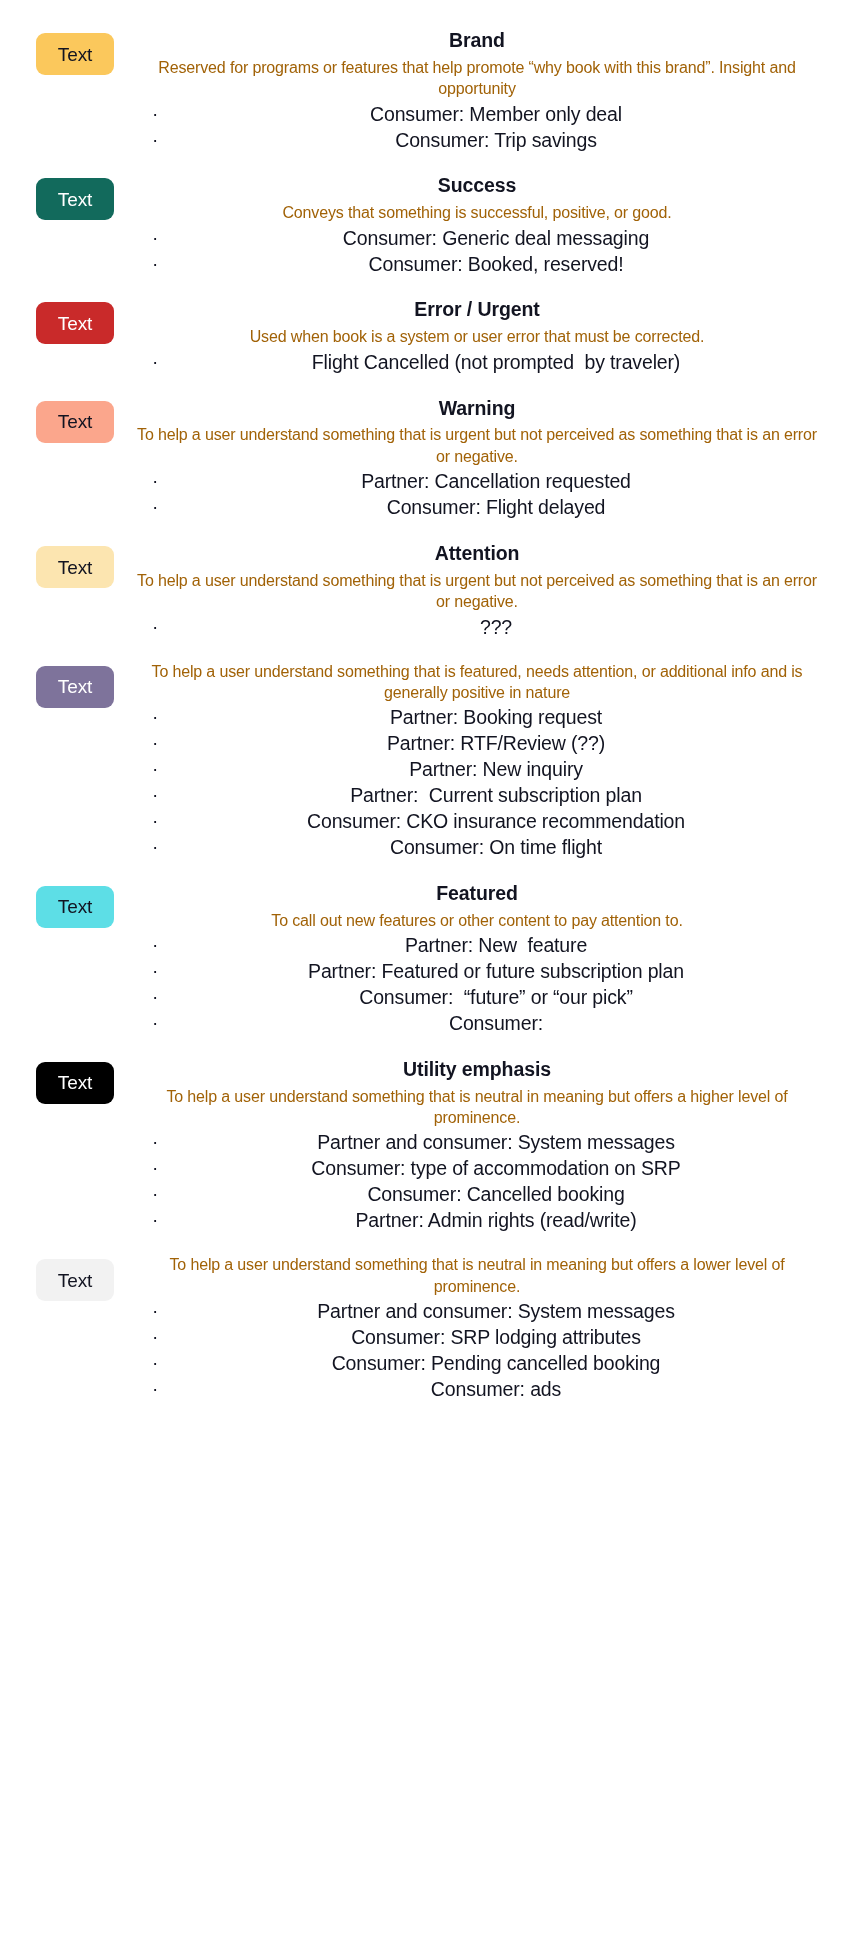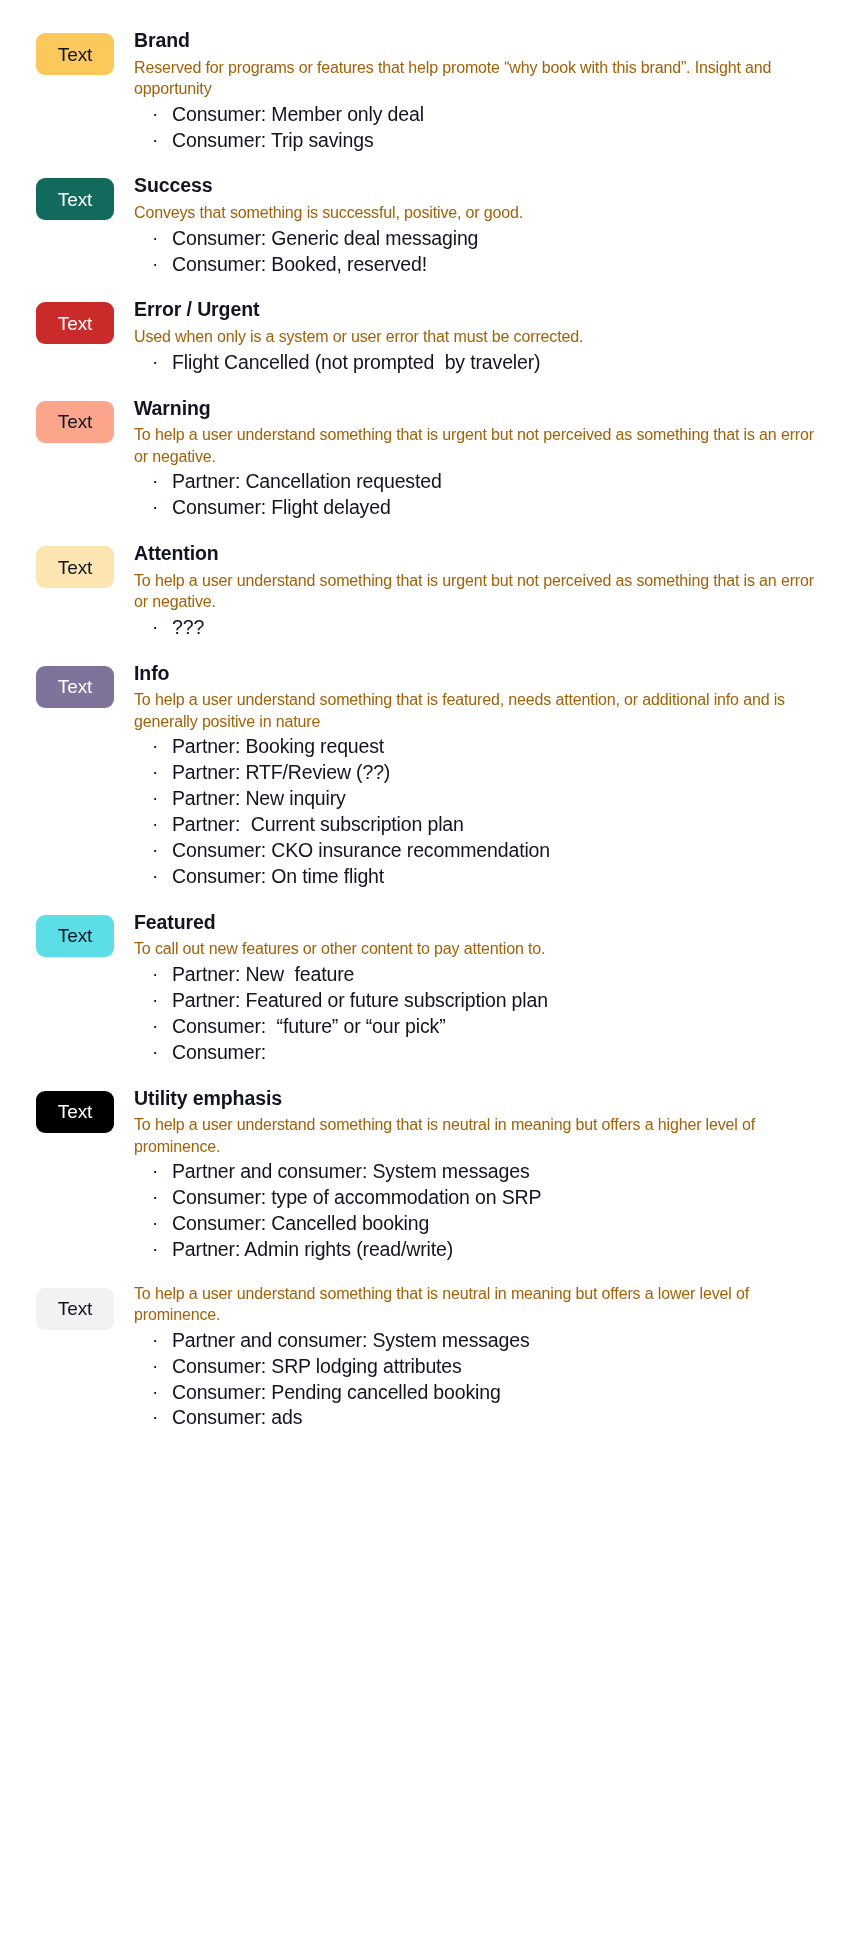--- a/index.html
+++ b/index.html
@@ -49,20 +49,21 @@
     letter-spacing: -0.1px;
     line-height: 1;
     white-space: nowrap;
   }
 
   
   .content {
     flex: 1 1 auto;
     padding-left: 4px;
     padding-right: 10px;
+    text-align: center;
   }
   .title {
     font-size: 19.5px;
     font-weight: bold;
     line-height: 1.32;
     margin: 0 0 3px 0;
     color: #121421;
     letter-spacing: -0.1px;
   }
   .desc {
@@ -126,21 +127,21 @@
             <li><span class="dot">·</span><span>Consumer: Booked, reserved!</span></li>
           </ul>
         </div>
       </div>
       <div class="section">
         <div class="badge-col">
           <span class="badge" style="background: rgb(201, 42, 42); color: rgb(255, 255, 255);">Text</span>
         </div>
         <div class="content">
           <div class="title">Error / Urgent</div>
-          <div class="desc">Used when only is a system or user  error that must  be corrected.</div>
+          <div class="desc">Used when book is a system or user  error that must  be corrected.</div>
           <ul class="bullets">
             <li><span class="dot">·</span><span>Flight Cancelled (not prompted  by traveler)</span></li>
           </ul>
         </div>
       </div>
       <div class="section">
         <div class="badge-col">
           <span class="badge" style="background: rgb(251, 166, 140); color: rgb(18, 20, 33);">Text</span>
         </div>
         <div class="content">
@@ -162,21 +163,20 @@
           <ul class="bullets">
             <li><span class="dot">·</span><span>???</span></li>
           </ul>
         </div>
       </div>
       <div class="section">
         <div class="badge-col">
           <span class="badge" style="background: rgb(126, 115, 155); color: rgb(255, 255, 255);">Text</span>
         </div>
         <div class="content">
-          <div class="title">Info</div>
           <div class="desc">To help a user understand something that is featured, needs attention, or additional info and is generally positive in nature</div>
           <ul class="bullets">
             <li><span class="dot">·</span><span>Partner: Booking request</span></li>
             <li><span class="dot">·</span><span>Partner: RTF/Review (??)</span></li>
             <li><span class="dot">·</span><span>Partner: New inquiry</span></li>
             <li><span class="dot">·</span><span>Partner:  Current subscription plan</span></li>
             <li><span class="dot">·</span><span>Consumer: CKO insurance recommendation</span></li>
             <li><span class="dot">·</span><span>Consumer: On time flight</span></li>
           </ul>
         </div>

